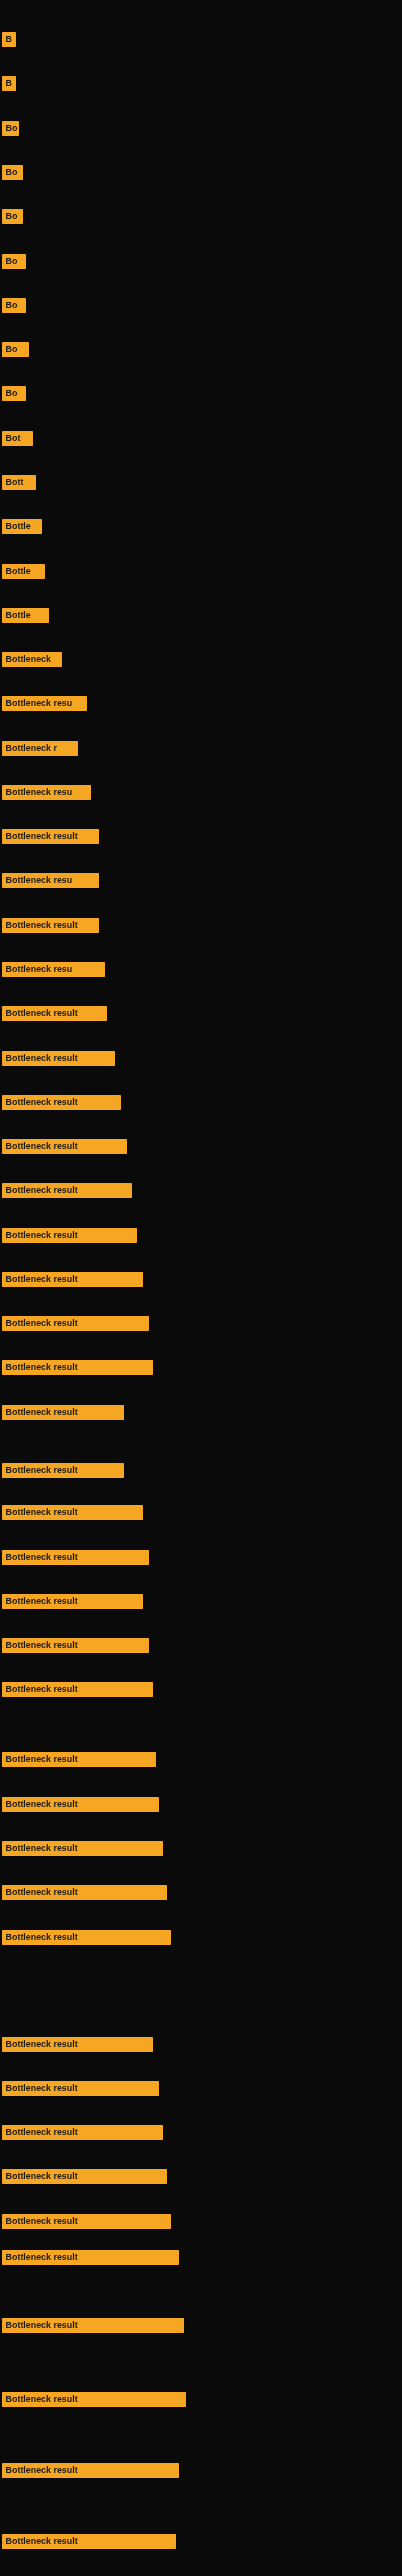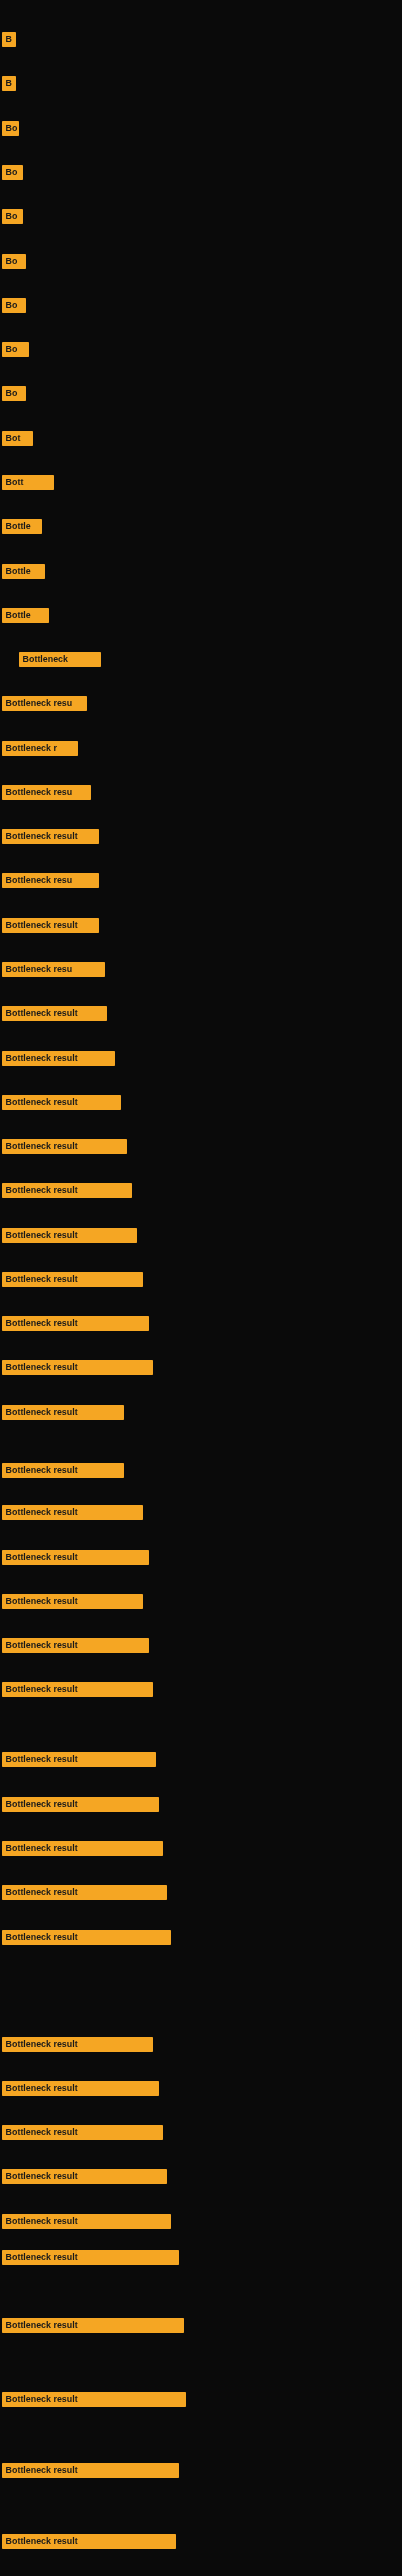--- a/index.html
+++ b/index.html
@@ -76,33 +76,33 @@
     <div class="bar-item" style="top: 342px; left: 1.6px;">
       <span class="bar-label" style="width: 27px; overflow: hidden;">Bo</span>
     </div>
     <div class="bar-item" style="top: 386px; left: 1.6px;">
       <span class="bar-label" style="width: 24px; overflow: hidden;">Bo</span>
     </div>
     <div class="bar-item" style="top: 431px; left: 1.6px;">
       <span class="bar-label" style="width: 31px; overflow: hidden;">Bot</span>
     </div>
     <div class="bar-item" style="top: 475px; left: 1.6px;">
-      <span class="bar-label" style="width: 52px; overflow: hidden;">Bott</span>
+      <span class="bar-label" style="width: 34px; overflow: hidden;">Bott</span>
     </div>
     <div class="bar-item" style="top: 519px; left: 1.6px;">
       <span class="bar-label" style="width: 40px; overflow: hidden;">Bottle</span>
     </div>
     <div class="bar-item" style="top: 564px; left: 1.6px;">
       <span class="bar-label" style="width: 43px; overflow: hidden;">Bottle</span>
     </div>
     <div class="bar-item" style="top: 608px; left: 1.6px;">
       <span class="bar-label" style="width: 47px; overflow: hidden;">Bottle</span>
     </div>
     <div class="bar-item" style="top: 652px; left: 1.6px;">
-      <span class="bar-label" style="width: 82px; overflow: hidden; margin-left: 17px;">Bottleneck</span>
+      <span class="bar-label" style="width: 60px; overflow: hidden;">Bottleneck</span>
     </div>
     <div class="bar-item" style="top: 696px; left: 1.6px;">
       <span class="bar-label" style="width: 85px; overflow: hidden;">Bottleneck resu</span>
     </div>
     <div class="bar-item" style="top: 741px; left: 1.6px;">
       <span class="bar-label" style="width: 76px; overflow: hidden;">Bottleneck r</span>
     </div>
     <div class="bar-item" style="top: 785px; left: 1.6px;">
       <span class="bar-label" style="width: 89px; overflow: hidden;">Bottleneck resu</span>
     </div>

